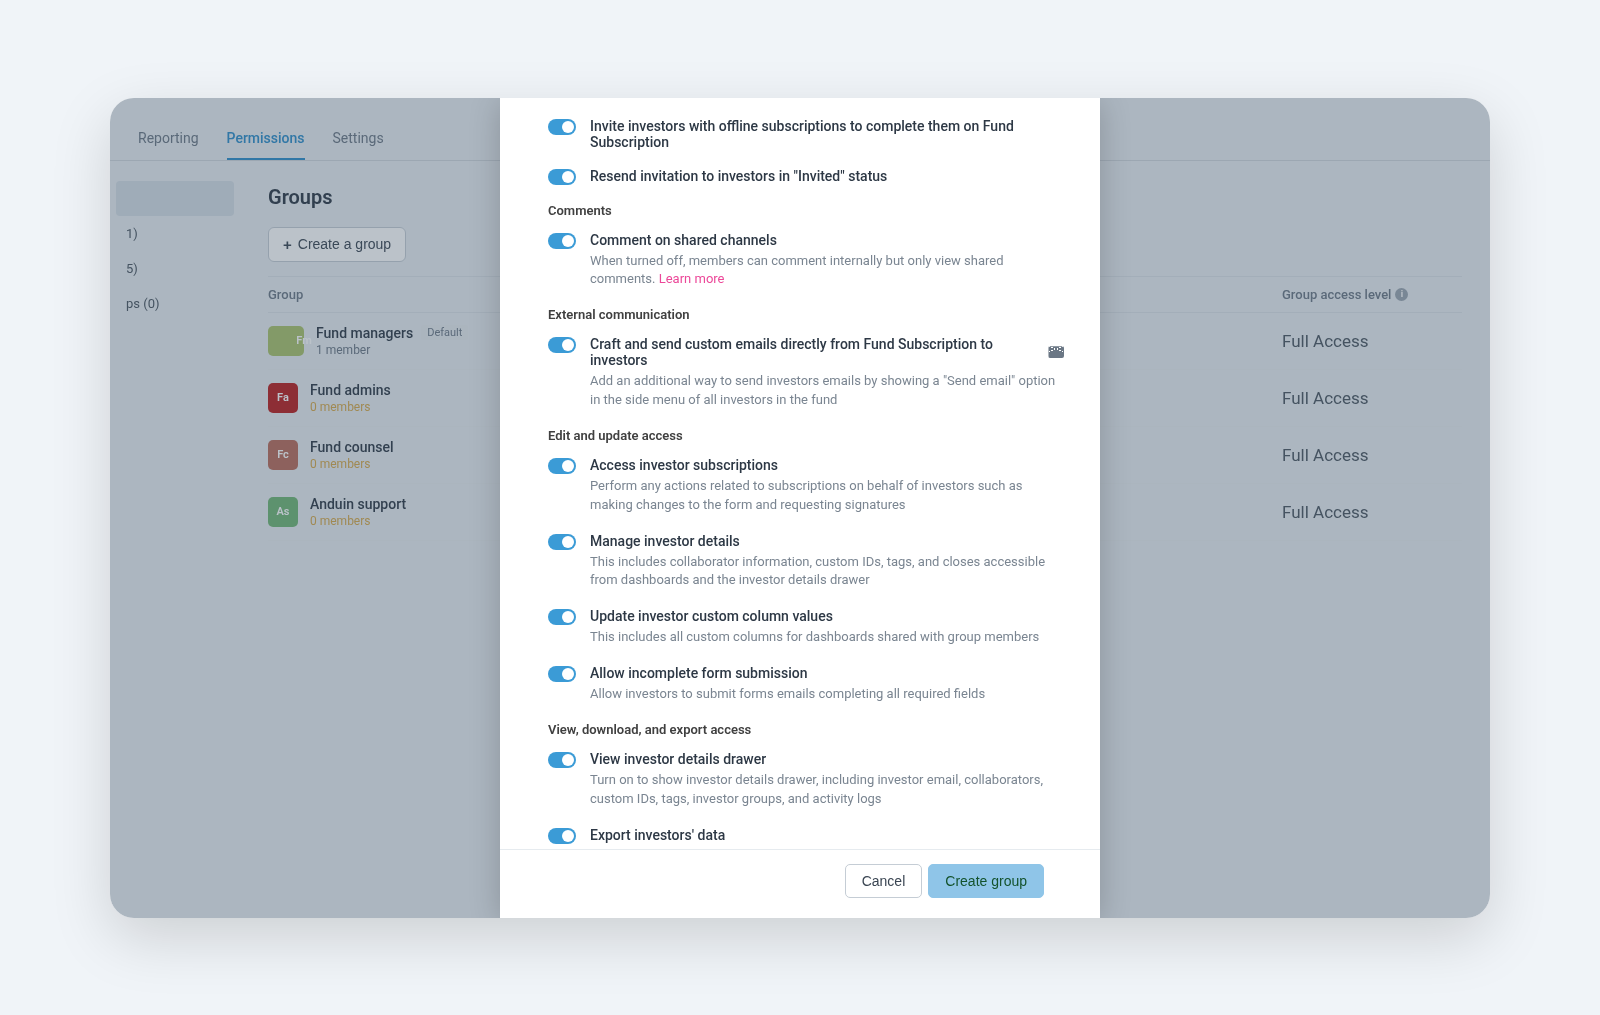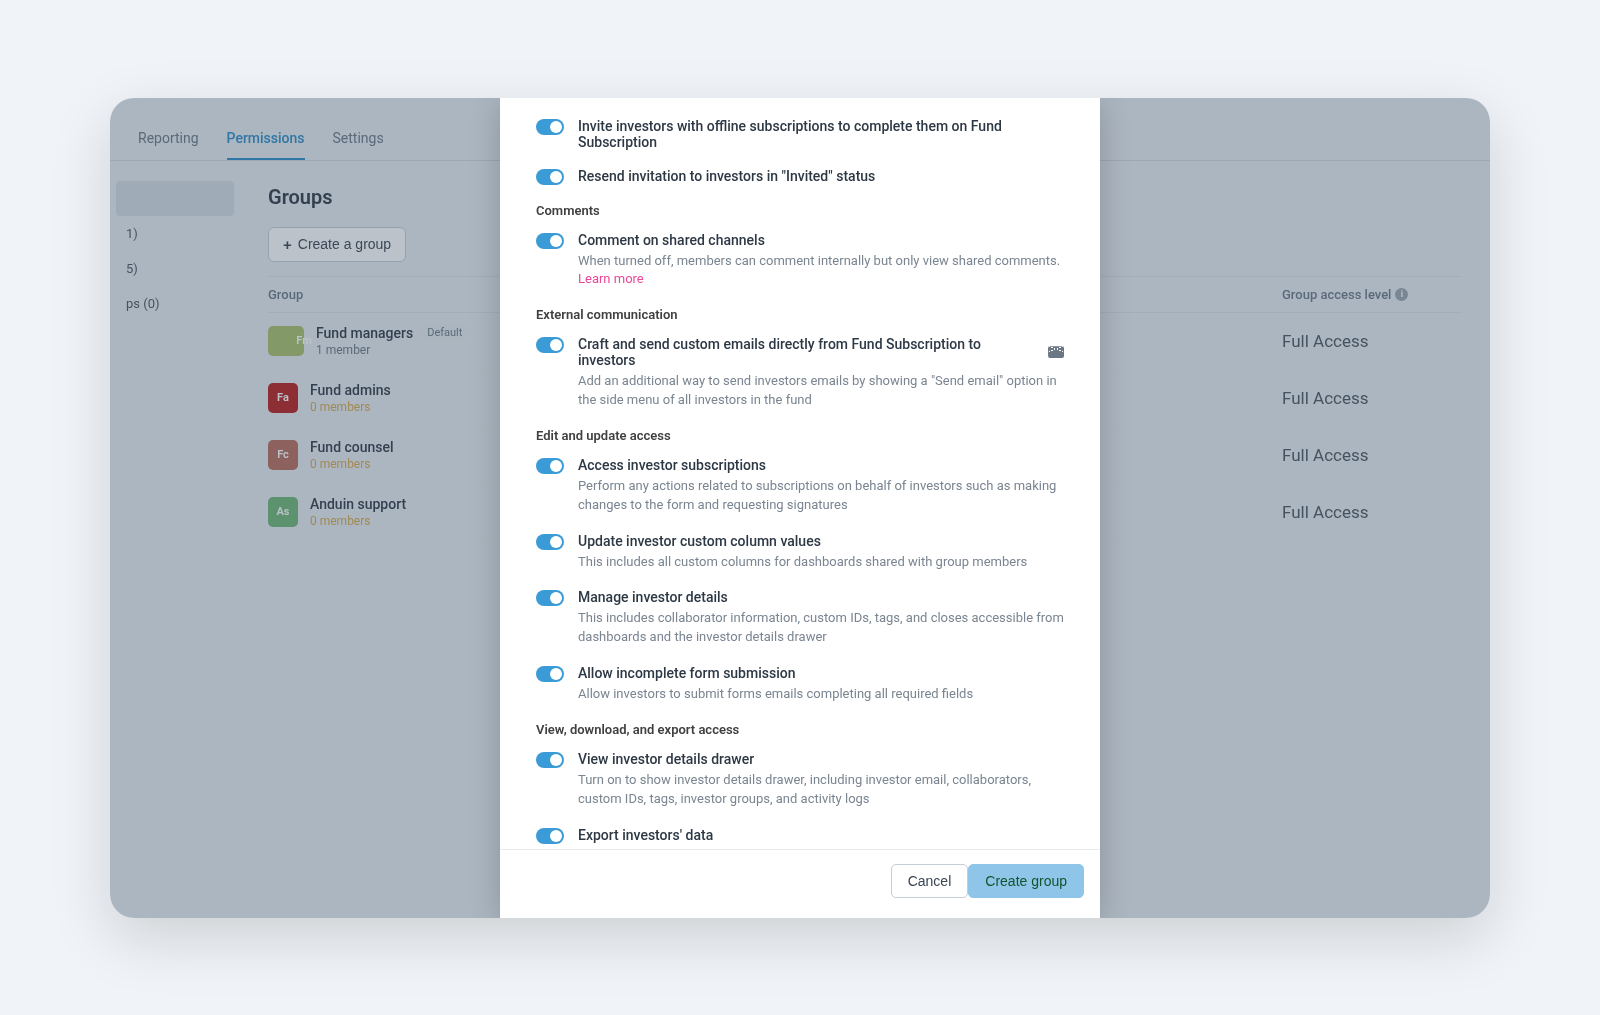--- a/index.html
+++ b/index.html
@@ -33,32 +33,32 @@
 .av-as { background: #6fb573; }
 .group-info { flex: 1; }
 .group-name { font-size: 14px; color: #2d3845; font-weight: 500; display: flex; align-items: center; gap: 8px; }
 .default-tag { font-size: 11px; padding: 1px 6px; background: #e6ebef; color: #6b7785; border-radius: 3px; font-weight: 400; }
 .member-count { font-size: 12px; color: #d6a84a; margin-top: 2px; }
 .member-count.nonzero { color: #6b7785; }
 .access-val { width: 180px; font-size: 17px; color: #4a5560; }
 
 
 .modal { position: absolute; left: 50%; transform: translateX(-50%); top: 0; bottom: 0; width: 600px; background: #fff; box-shadow: 0 4px 30px rgba(0,0,0,0.2); display: flex; flex-direction: column; }
-.modal-body { flex: 1; overflow-y: auto; padding: 20px 36px 10px 36px; }
+.modal-body { flex: 1; overflow-y: auto; padding: 20px 36px 10px 48px; }
 .perm-item { display: flex; align-items: flex-start; gap: 14px; margin-bottom: 18px; }
 .toggle { width: 28px; height: 16px; border-radius: 10px; background: #3b9bd6; position: relative; flex-shrink: 0; margin-top: 1px; cursor: pointer; }
 .toggle::after { content: ""; position: absolute; width: 12px; height: 12px; border-radius: 50%; background: #fff; top: 2px; right: 2px; }
 .perm-text { flex: 1; }
 .perm-title { font-size: 14px; color: #2d3845; font-weight: 500; display: flex; align-items: center; gap: 8px; }
 .perm-desc { font-size: 13px; color: #7a8591; margin-top: 4px; line-height: 1.45; }
 .learn-link { color: #ec4899; cursor: pointer; }
 .section-head { font-size: 13px; font-weight: 600; color: #404040; margin: 8px 0 14px 0; }
 .mail-icon { width: 16px; height: 12px; background: #6b7785; clip-path: polygon(0 0, 100% 0, 100% 100%, 0 100%); position: relative; border-radius: 2px; }
 .mail-icon::after { content: ""; position: absolute; top: 0; left: 0; right: 0; height: 6px; background: linear-gradient(to bottom right, transparent 48%, #fff 48%, #fff 52%, transparent 52%), linear-gradient(to bottom left, transparent 48%, #fff 48%, #fff 52%, transparent 52%); }
-.modal-footer { padding: 14px 16px 20px 36px; border-top: 1px solid #e6ebef; display: flex; justify-content: flex-end; gap: 0; }
+.modal-footer { padding: 14px 56px 20px 36px; border-top: 1px solid #e6ebef; display: flex; justify-content: flex-end; gap: 6px; }
 .btn { padding: 8px 16px; border-radius: 5px; font-size: 14px; cursor: pointer; border: 1px solid transparent; }
 .btn-cancel { background: #fff; border-color: #c5cdd5; color: #3a4552; }
 .btn-primary { background: #8fc5e8; color: #14532d; border-color: #8fc5e8; }
 </style>
 </head>
 <body>
 
 <div class="frame">
   <div class="background">
     <div class="page">
@@ -167,29 +167,29 @@
       <div class="perm-item">
         <div class="toggle"></div>
         <div class="perm-text">
           <div class="perm-title">Access investor subscriptions</div>
           <div class="perm-desc">Perform any actions related to subscriptions on behalf of investors such as making changes to the form and requesting signatures</div>
         </div>
       </div>
       <div class="perm-item">
         <div class="toggle"></div>
         <div class="perm-text">
+          <div class="perm-title">Manage investor details</div>
+          <div class="perm-desc">This includes collaborator information, custom IDs, tags, and closes accessible from dashboards and the investor details drawer</div>
+        </div>
+      </div>
+      <div class="perm-item">
+        <div class="toggle"></div>
+        <div class="perm-text">
           <div class="perm-title">Update investor custom column values</div>
           <div class="perm-desc">This includes all custom columns for dashboards shared with group members</div>
-        </div>
-      </div>
-      <div class="perm-item">
-        <div class="toggle"></div>
-        <div class="perm-text">
-          <div class="perm-title">Manage investor details</div>
-          <div class="perm-desc">This includes collaborator information, custom IDs, tags, and closes accessible from dashboards and the investor details drawer</div>
         </div>
       </div>
       <div class="perm-item">
         <div class="toggle"></div>
         <div class="perm-text">
           <div class="perm-title">Allow incomplete form submission</div>
           <div class="perm-desc">Allow investors to submit forms emails completing all required fields</div>
         </div>
       </div>
 

